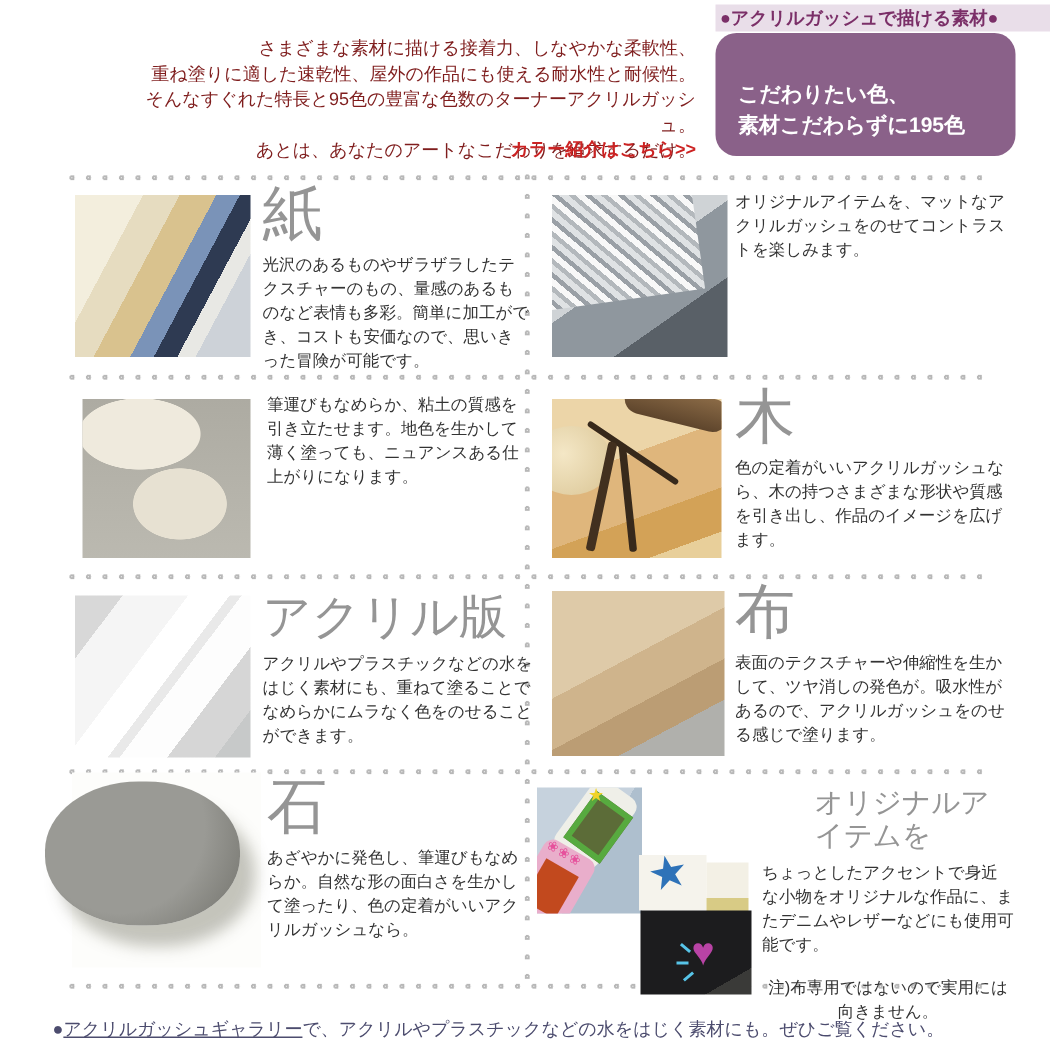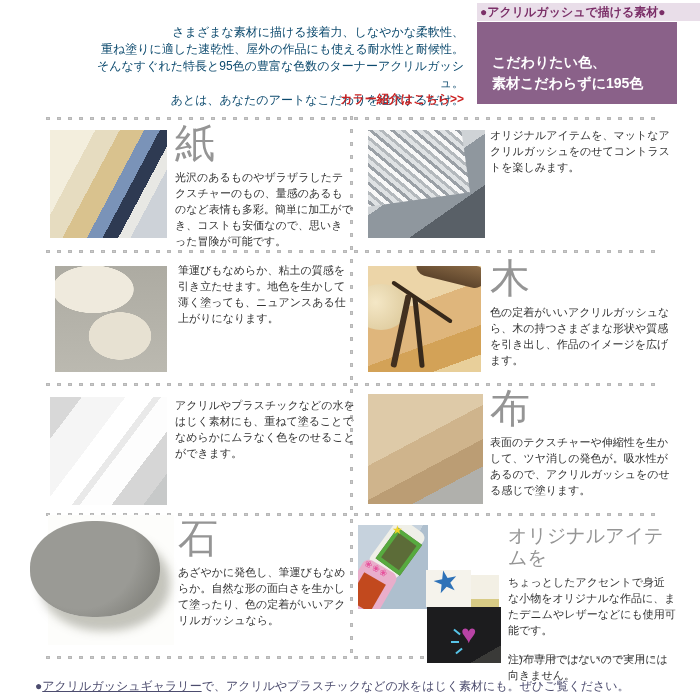--- a/index.html
+++ b/index.html
@@ -1,42 +1,42 @@
 <!DOCTYPE html>
 <html><head>
 <meta charset="utf-8">
 <style>
   html,body{margin:0;padding:0;background:#fff;}
   #page{position:relative;width:700px;height:700px;background:#fff;overflow:hidden;
         font-family:"Liberation Sans",sans-serif;}
   
   .intro{position:absolute;top:24px;right:236px;width:370px;text-align:right;
-         font-size:12px;line-height:17px;color:#0c4a6e;}
+         font-size:12px;line-height:17px;color:#7f1d1d;}
   .color-link{position:absolute;top:91px;right:236px;font-size:12px;font-weight:bold;
               color:#cc2222;cursor:pointer;}
   
   .band{position:absolute;left:477px;top:3px;width:223px;height:18px;background:#e9dee9;
         color:#7b2f68;font-size:12px;font-weight:bold;line-height:18px;padding-left:3px;
         box-sizing:border-box;white-space:nowrap;}
-  .pbox{position:absolute;left:477px;top:22px;width:200px;height:82px;background:#8a6189;}
+  .pbox{position:absolute;left:477px;top:22px;width:200px;height:82px;background:#8a6189;border-radius:14px;}
   .pbox-text{margin:30px 0 0 15px;color:#fff;font-size:14px;font-weight:bold;line-height:21px;}
   
   .dots-h{position:absolute;left:45px;width:610px;height:7px;background-repeat:repeat-x;
      background-image:radial-gradient(circle 2.2px at 3px 3.5px,#ffffff 0 22%,#b7b7b7 23% 82%,rgba(255,255,255,0) 85%);
      background-size:11px 7px;}
   .dots-v{position:absolute;left:348px;top:115px;width:7px;height:546px;background-repeat:repeat-y;
      background-image:radial-gradient(circle 2.2px at 3.5px 3px,#ffffff 0 22%,#b7b7b7 23% 82%,rgba(255,255,255,0) 85%);
      background-size:7px 13px;}
   
   .sect{position:absolute;}
   .stitle{color:#959595;font-size:40px;line-height:42px;font-weight:normal;}
   .stitle.small{font-size:32px;line-height:38px;}
-  .stitle.tiny{font-size:19px;line-height:22px;}
+  .stitle.tiny{font-size:19px;line-height:22px;margin-left:35px;}
   .sbody{margin-top:5px;font-size:11px;line-height:16px;color:#333;}
-  .snote{margin-top:13px;font-size:11px;line-height:16px;color:#333;}
+  .snote{margin-top:13px;font-size:11px;line-height:16px;color:#333;text-align:center;}
   
   .photo{position:absolute;}
   .paper-photo{left:50px;top:130px;width:117px;height:108px;
      background:linear-gradient(118deg,#f3eedd 0 26%,#e6dcc0 26% 40%,#d9c28e 40% 54%,
         #7a93b8 54% 63%,#2e3a52 63% 72%,#e8e8e4 72% 79%,#cdd2d8 79%);}
   .metal-photo{left:368px;top:130px;width:117px;height:108px;overflow:hidden;
      background:linear-gradient(145deg,#cfd3d6 0 45%,#8f979e 45% 72%,#596067 72%);}
   .foil{position:absolute;left:-8px;top:-10px;width:105px;height:80px;transform:rotate(-8deg);
      background:repeating-linear-gradient(48deg,#f8f8f8 0 4px,#9aa0a6 4px 7px,#dfe2e4 7px 11px,#b3b8bc 11px 14px);}
   .clay-photo{left:55px;top:266px;width:112px;height:106px;
@@ -143,20 +143,21 @@
       <div class="twig2"></div>
       <div class="twig3"></div>
   </div>
   <div class="sect" style="left:490px;top:257px;width:182px">
     <div class="stitle">木</div>
     <div class="sbody">色の定着がいいアクリルガッシュなら、木の持つさまざまな形状や質感を引き出し、作品のイメージを広げます。</div>
   </div>
 
   <div class="photo acrylic-photo"></div>
   <div class="sect" style="left:175px;top:392px;width:182px">
+    <div class="stitle small">アクリル版</div>
     <div class="sbody">アクリルやプラスチックなどの水をはじく素材にも、重ねて塗ることでなめらかにムラなく色をのせることができます。</div>
   </div>
 
   <div class="photo cloth-photo"></div>
   <div class="sect" style="left:490px;top:387px;width:185px">
     <div class="stitle">布</div>
     <div class="sbody">表面のテクスチャーや伸縮性を生かして、ツヤ消しの発色が。吸水性があるので、アクリルガッシュをのせる感じで塗ります。</div>
   </div>
 
   <div class="photo stone-photo">

